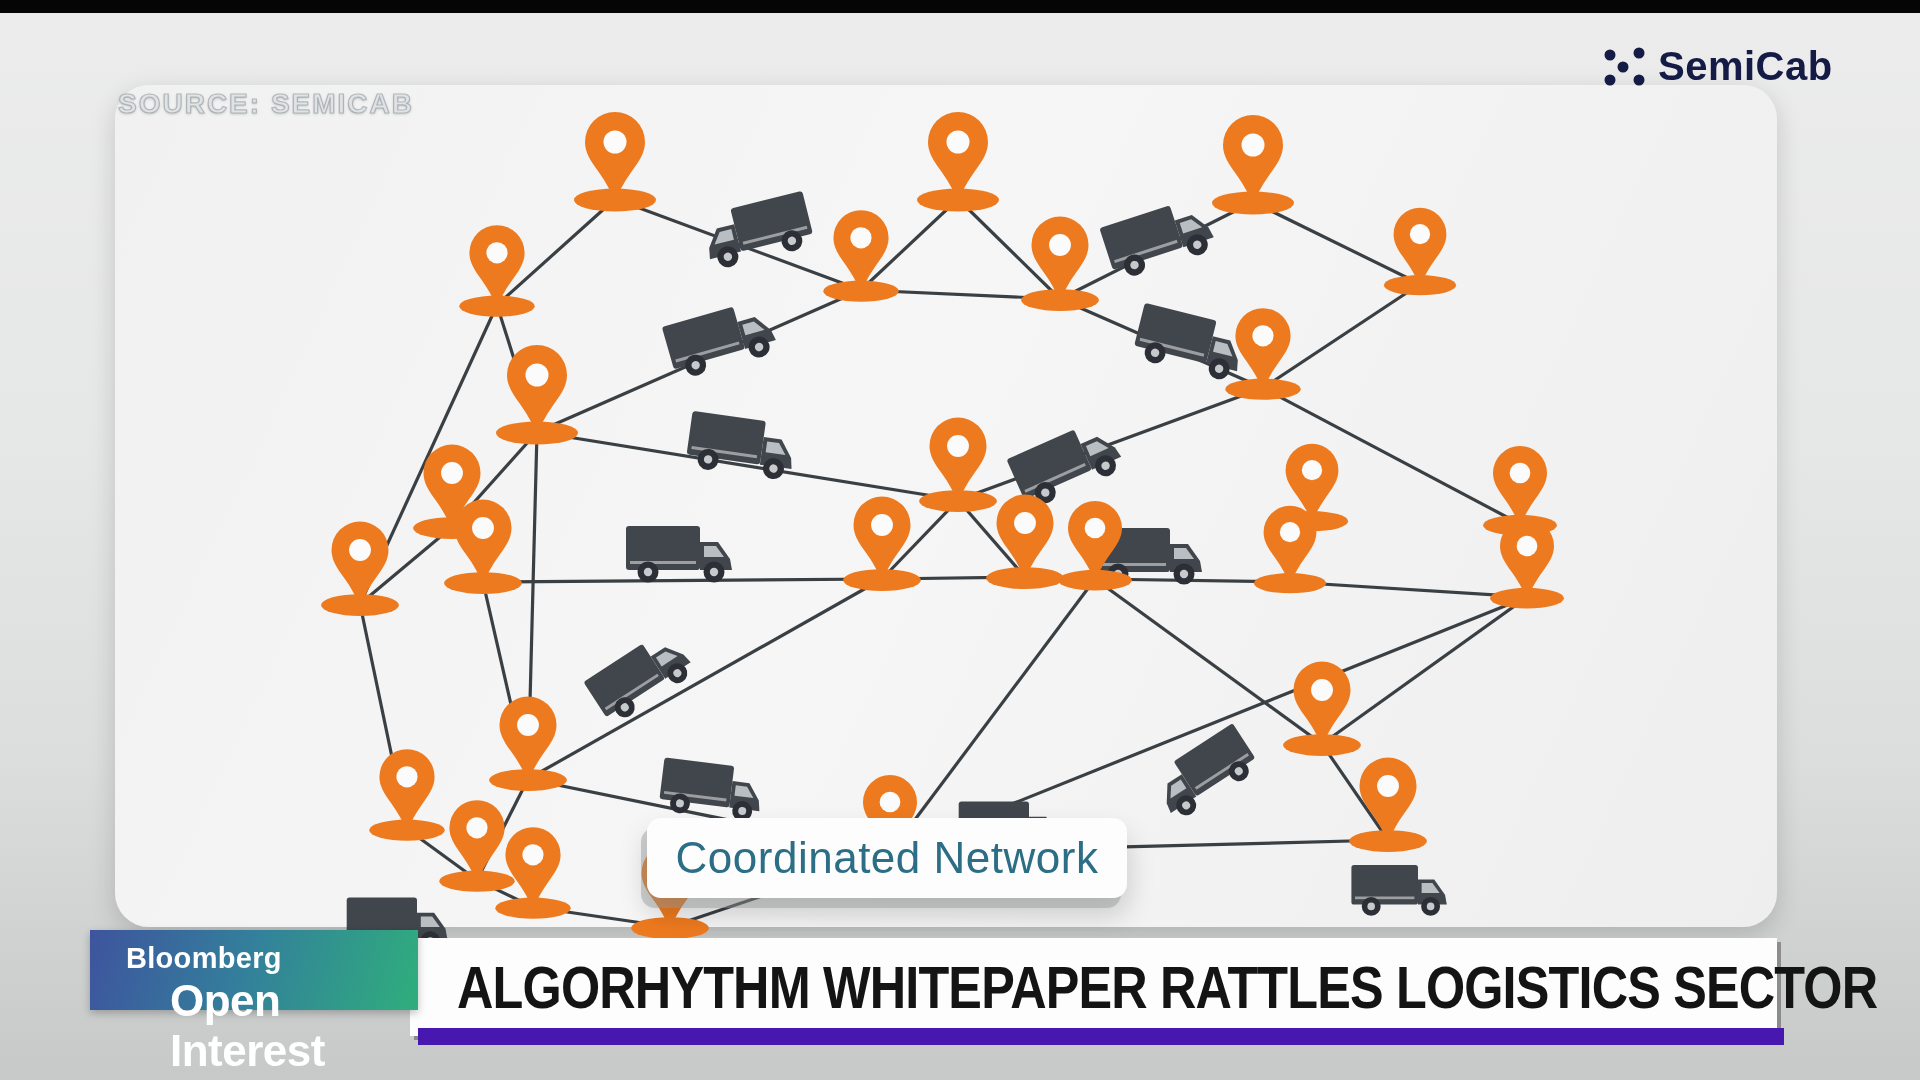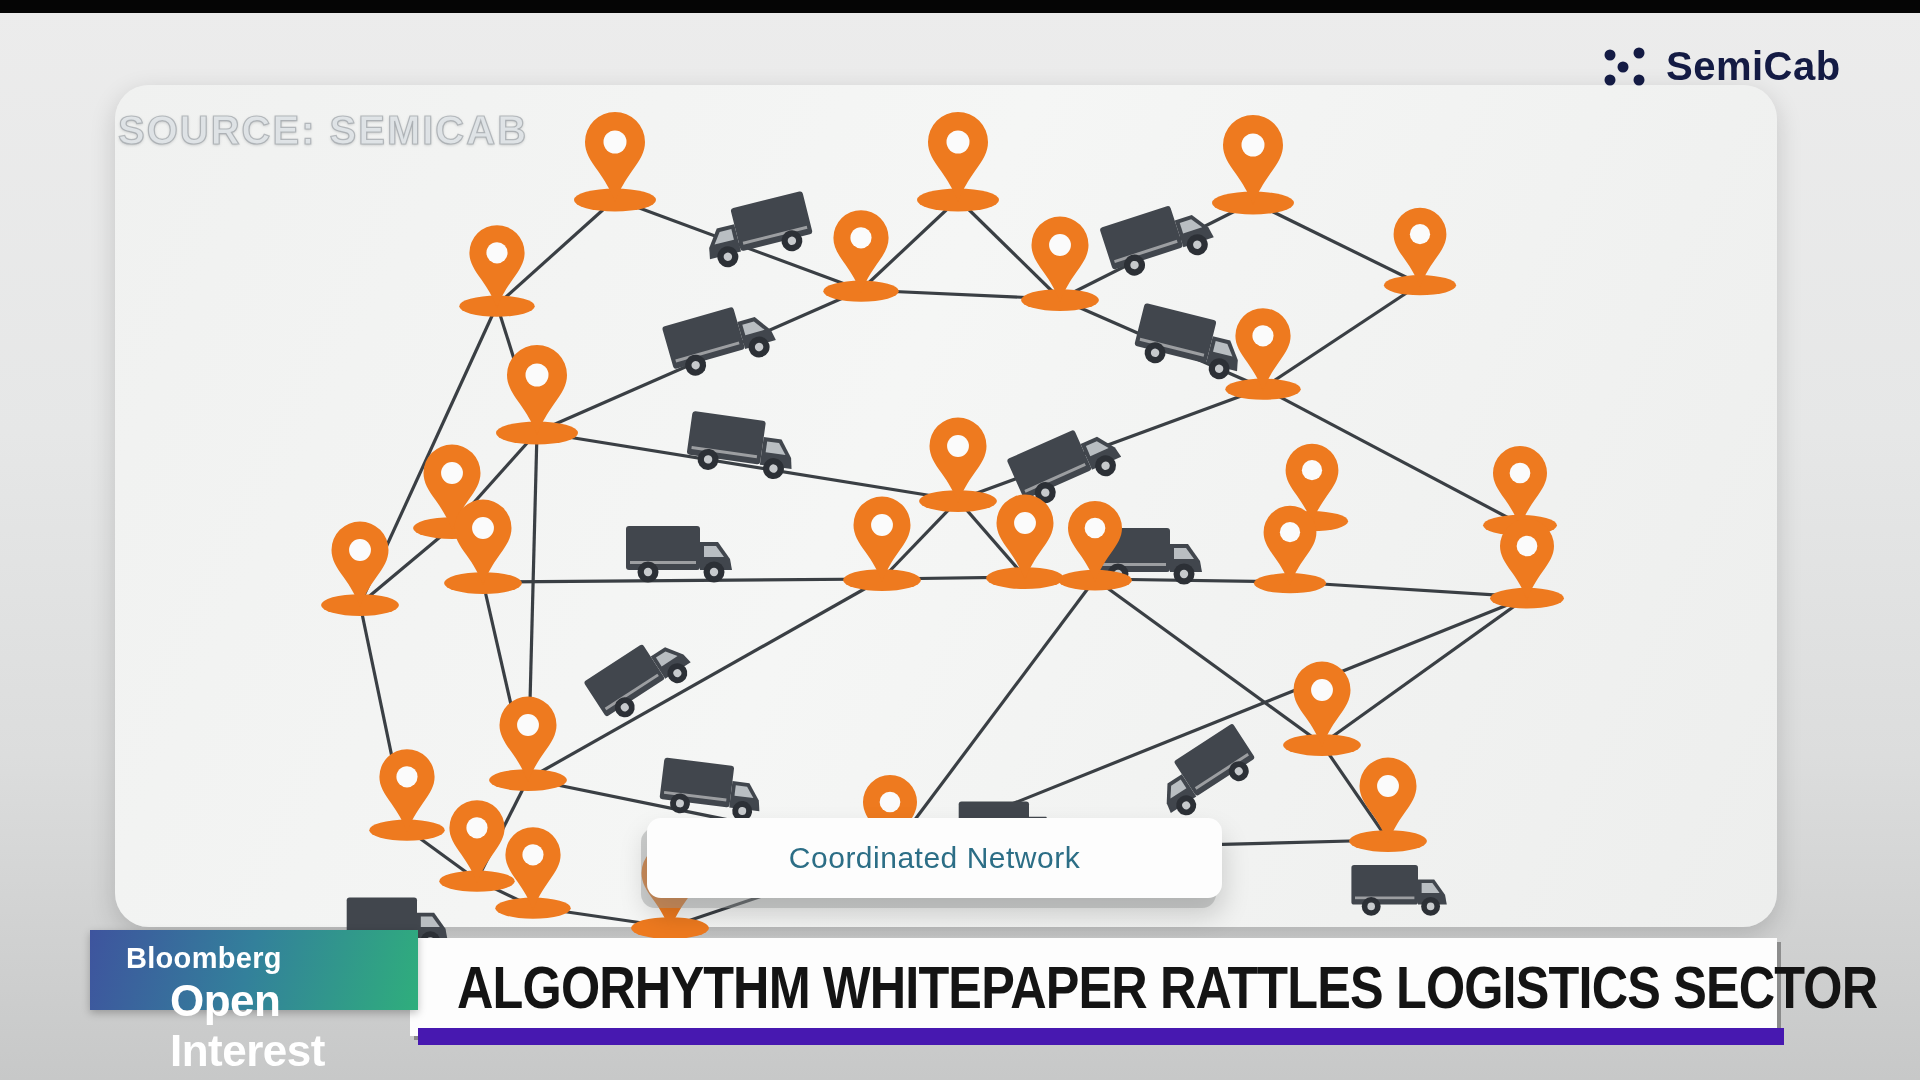--- a/index.html
+++ b/index.html
@@ -15,42 +15,42 @@
   }
   .graphic-card{
     position:absolute; left:115px; top:85px; width:1662px; height:842px;
     border-radius:34px;
     background:linear-gradient(115deg,#f0f1f0 0%,#f5f6f5 45%,#edeeed 100%);
     box-shadow:0 8px 26px rgba(0,0,0,0.16);
   }
   #network{ position:absolute; left:0; top:0; width:1920px; height:1080px; }
 
   .source-label{
-    position:absolute; left:118px; top:108px;
-    font-size:40px; font-weight:600; letter-spacing:2px;
+    position:absolute; left:118px; top:88px;
+    font-size:28px; font-weight:600; letter-spacing:2px;
     color:rgba(225,229,232,0.92);
     -webkit-text-stroke:1.2px rgba(140,146,152,0.55);
     text-shadow:0 1px 3px rgba(90,95,100,0.35);
   }
 
   .semicab-logo{
     position:absolute; left:1602px; top:44px;
-    display:flex; align-items:center; gap:20px;
+    display:flex; align-items:center; gap:12px;
   }
   .semicab-logo .dots{ width:44px; height:42px; }
   .semicab-logo .brand-text{
     font-size:40px; font-weight:700; color:#141b44; letter-spacing:0.5px;
   }
 
   .net-label{
-    position:absolute; left:647px; top:818px; width:575px; height:80px;
+    position:absolute; left:647px; top:818px; width:480px; height:80px;
     background:#fdfdfd; border-radius:14px;
     box-shadow:-6px 10px 0 rgba(150,152,152,0.45), 0 16px 28px rgba(0,0,0,0.18);
     display:flex; align-items:center; justify-content:center;
-    font-size:30px; font-weight:500; color:#2c6e86; letter-spacing:0.5px;
+    font-size:44px; font-weight:500; color:#2c6e86; letter-spacing:0.5px;
   }
 
   .headline-banner{
     position:absolute; left:410px; top:930px; width:1367px; height:98px;
     background:#fdfdfd;
     box-shadow:4px 4px 0 rgba(60,60,60,0.45);
     display:flex; align-items:center;margin-top:8px;
   }
   .headline-text{
     padding-left:56px;

